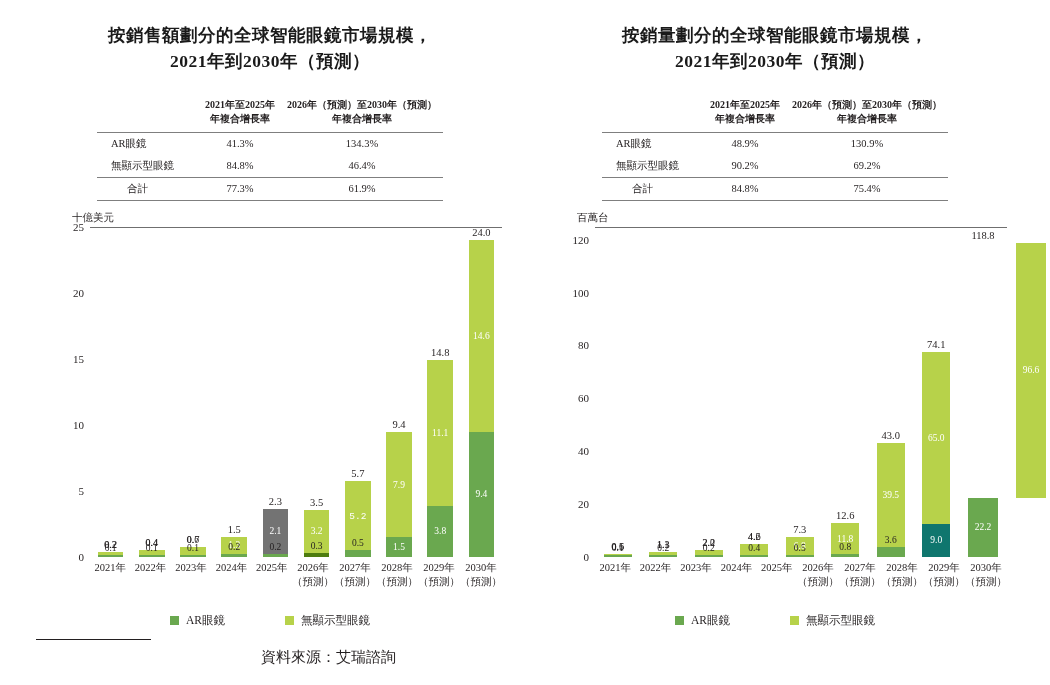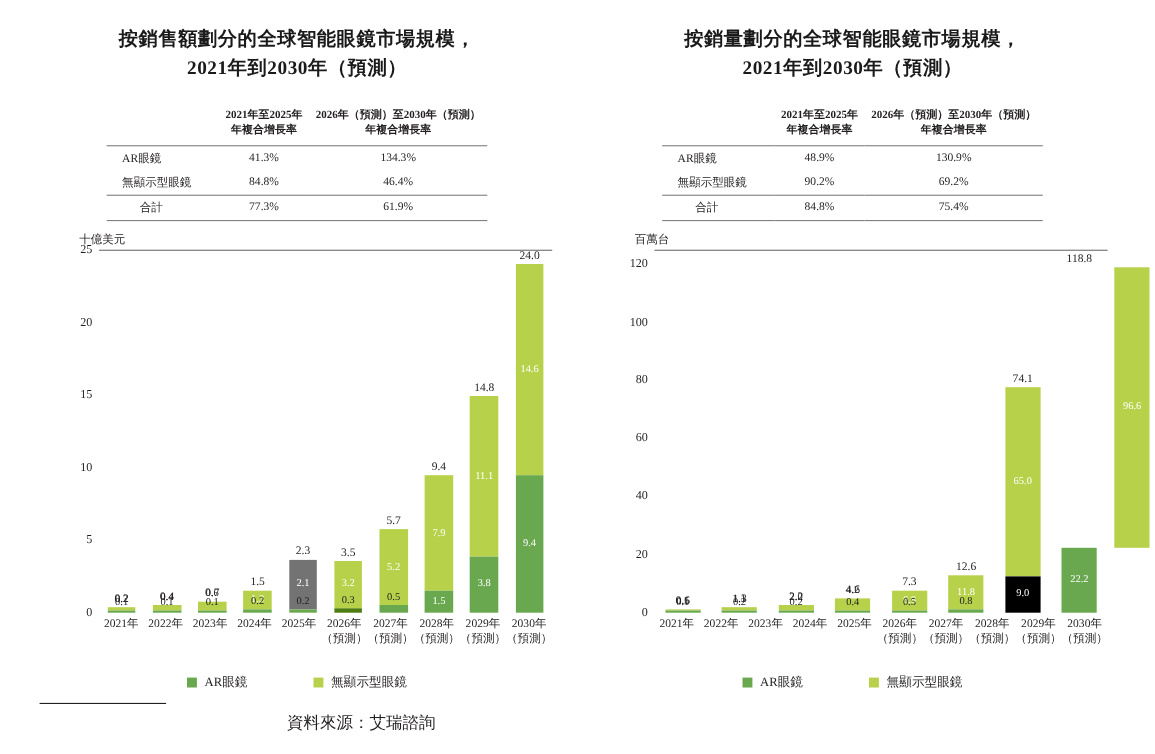--- a/index.html
+++ b/index.html
@@ -322,21 +322,21 @@
               </div>
               <div class="seg" style="height: 3.96px; background: #4d7c0f;">
                 <div class="seg-label outside" style="top: -12px; transform: none;">0.3</div>
               </div>
             </div>
           </div>
           <div class="barcol">
             <div class="stack">
               <div class="total-label">5.7</div>
               <div class="seg" style="height: 68.64px; background: rgb(183, 210, 74);">
-                <div class="seg-label" style="top: 50%; transform: translateY(-50%);">5.2</div>
+                <div class="seg-label" style="top: 50%; transform: translateY(-50%); font-family: Liberation Mono, monospace;">5.2</div>
               </div>
               <div class="seg" style="height: 6.6px; background: rgb(106, 168, 79);">
                 <div class="seg-label outside" style="top: -12px; transform: none;">0.5</div>
               </div>
             </div>
           </div>
           <div class="barcol">
             <div class="stack">
               <div class="total-label">9.4</div>
               <div class="seg" style="height: 104.28px; background: rgb(183, 210, 74);">
@@ -544,25 +544,36 @@
               <div class="seg" style="height: 31.152px; background: rgb(183, 210, 74);">
                 <div class="seg-label" style="top: 50%; transform: translateY(-50%);">11.8</div>
               </div>
               <div class="seg" style="height: 2.112px; background: rgb(106, 168, 79);">
                 <div class="seg-label outside" style="top: -12px; transform: none;">0.8</div>
               </div>
             </div>
           </div>
           <div class="barcol">
             <div class="stack">
+              <div class="total-label">43.0</div>
+              <div class="seg" style="height: 104.28px; background: rgb(183, 210, 74);">
+                <div class="seg-label" style="top: 50%; transform: translateY(-50%);">39.5</div>
+              </div>
+              <div class="seg" style="height: 9.504px; background: rgb(106, 168, 79);">
+                <div class="seg-label outside" style="top: -12px; transform: none;">3.6</div>
+              </div>
+            </div>
+          </div>
+          <div class="barcol">
+            <div class="stack">
               <div class="total-label">74.1</div>
               <div class="seg" style="height: 171.6px; background: rgb(183, 210, 74);">
                 <div class="seg-label" style="top: 50%; transform: translateY(-50%);">65.0</div>
               </div>
-              <div class="seg" style="height: 33px; background: #000000;">
+              <div class="seg" style="height: 33px; background: #0f766e;">
                 <div class="seg-label" style="top: 50%; transform: translateY(-50%);">9.0</div>
               </div>
             </div>
           </div>
           <div class="barcol">
             <div class="stack">
               <div class="total-label">118.8</div>
               <div class="seg" style="height: 255.024px; background: rgb(183, 210, 74); margin-left: 48px;">
                 <div class="seg-label" style="top: 50%; transform: translateY(-50%);">96.6</div>
               </div>

